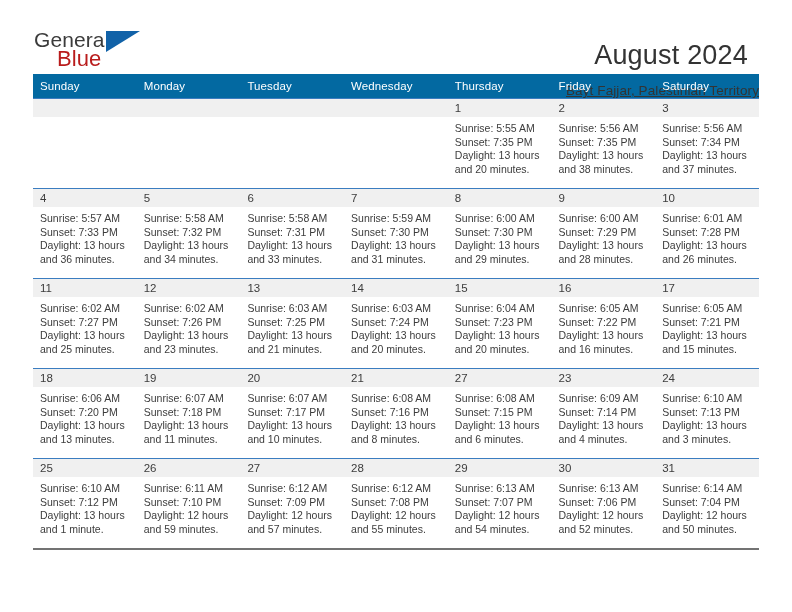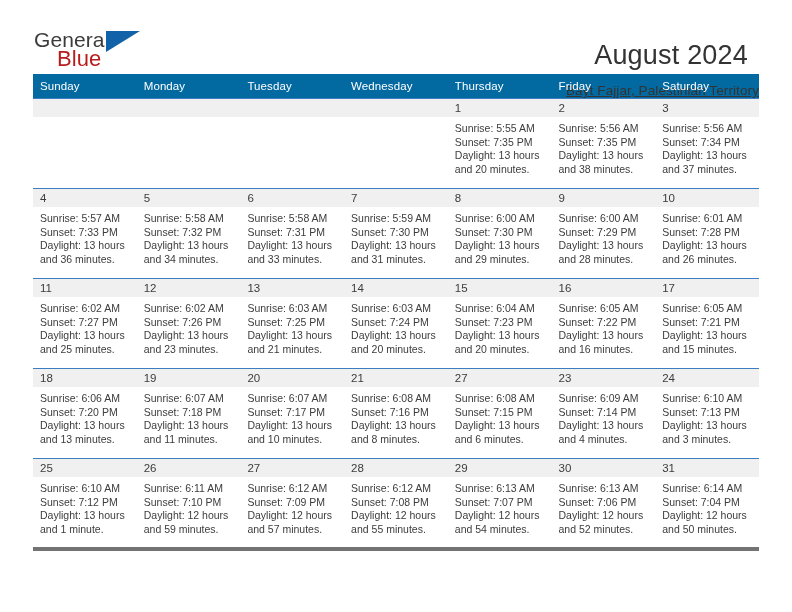--- a/index.html
+++ b/index.html
@@ -135,21 +135,21 @@
     line-height: 13.6px;
     color: #3c3c3c;
   }
   .cell-body div {
     white-space: nowrap;
   }
   .cell-body .daylight {
     white-space: normal;
   }
   .calendar tr:last-child td {
-    border-bottom: 4px solid #737373;
+    border-bottom: 2px solid #737373;
   }
 </style>
 </head>
 <body>
 
 <div class="page">
 
   <div class="header">
 
     <div class="logo">

